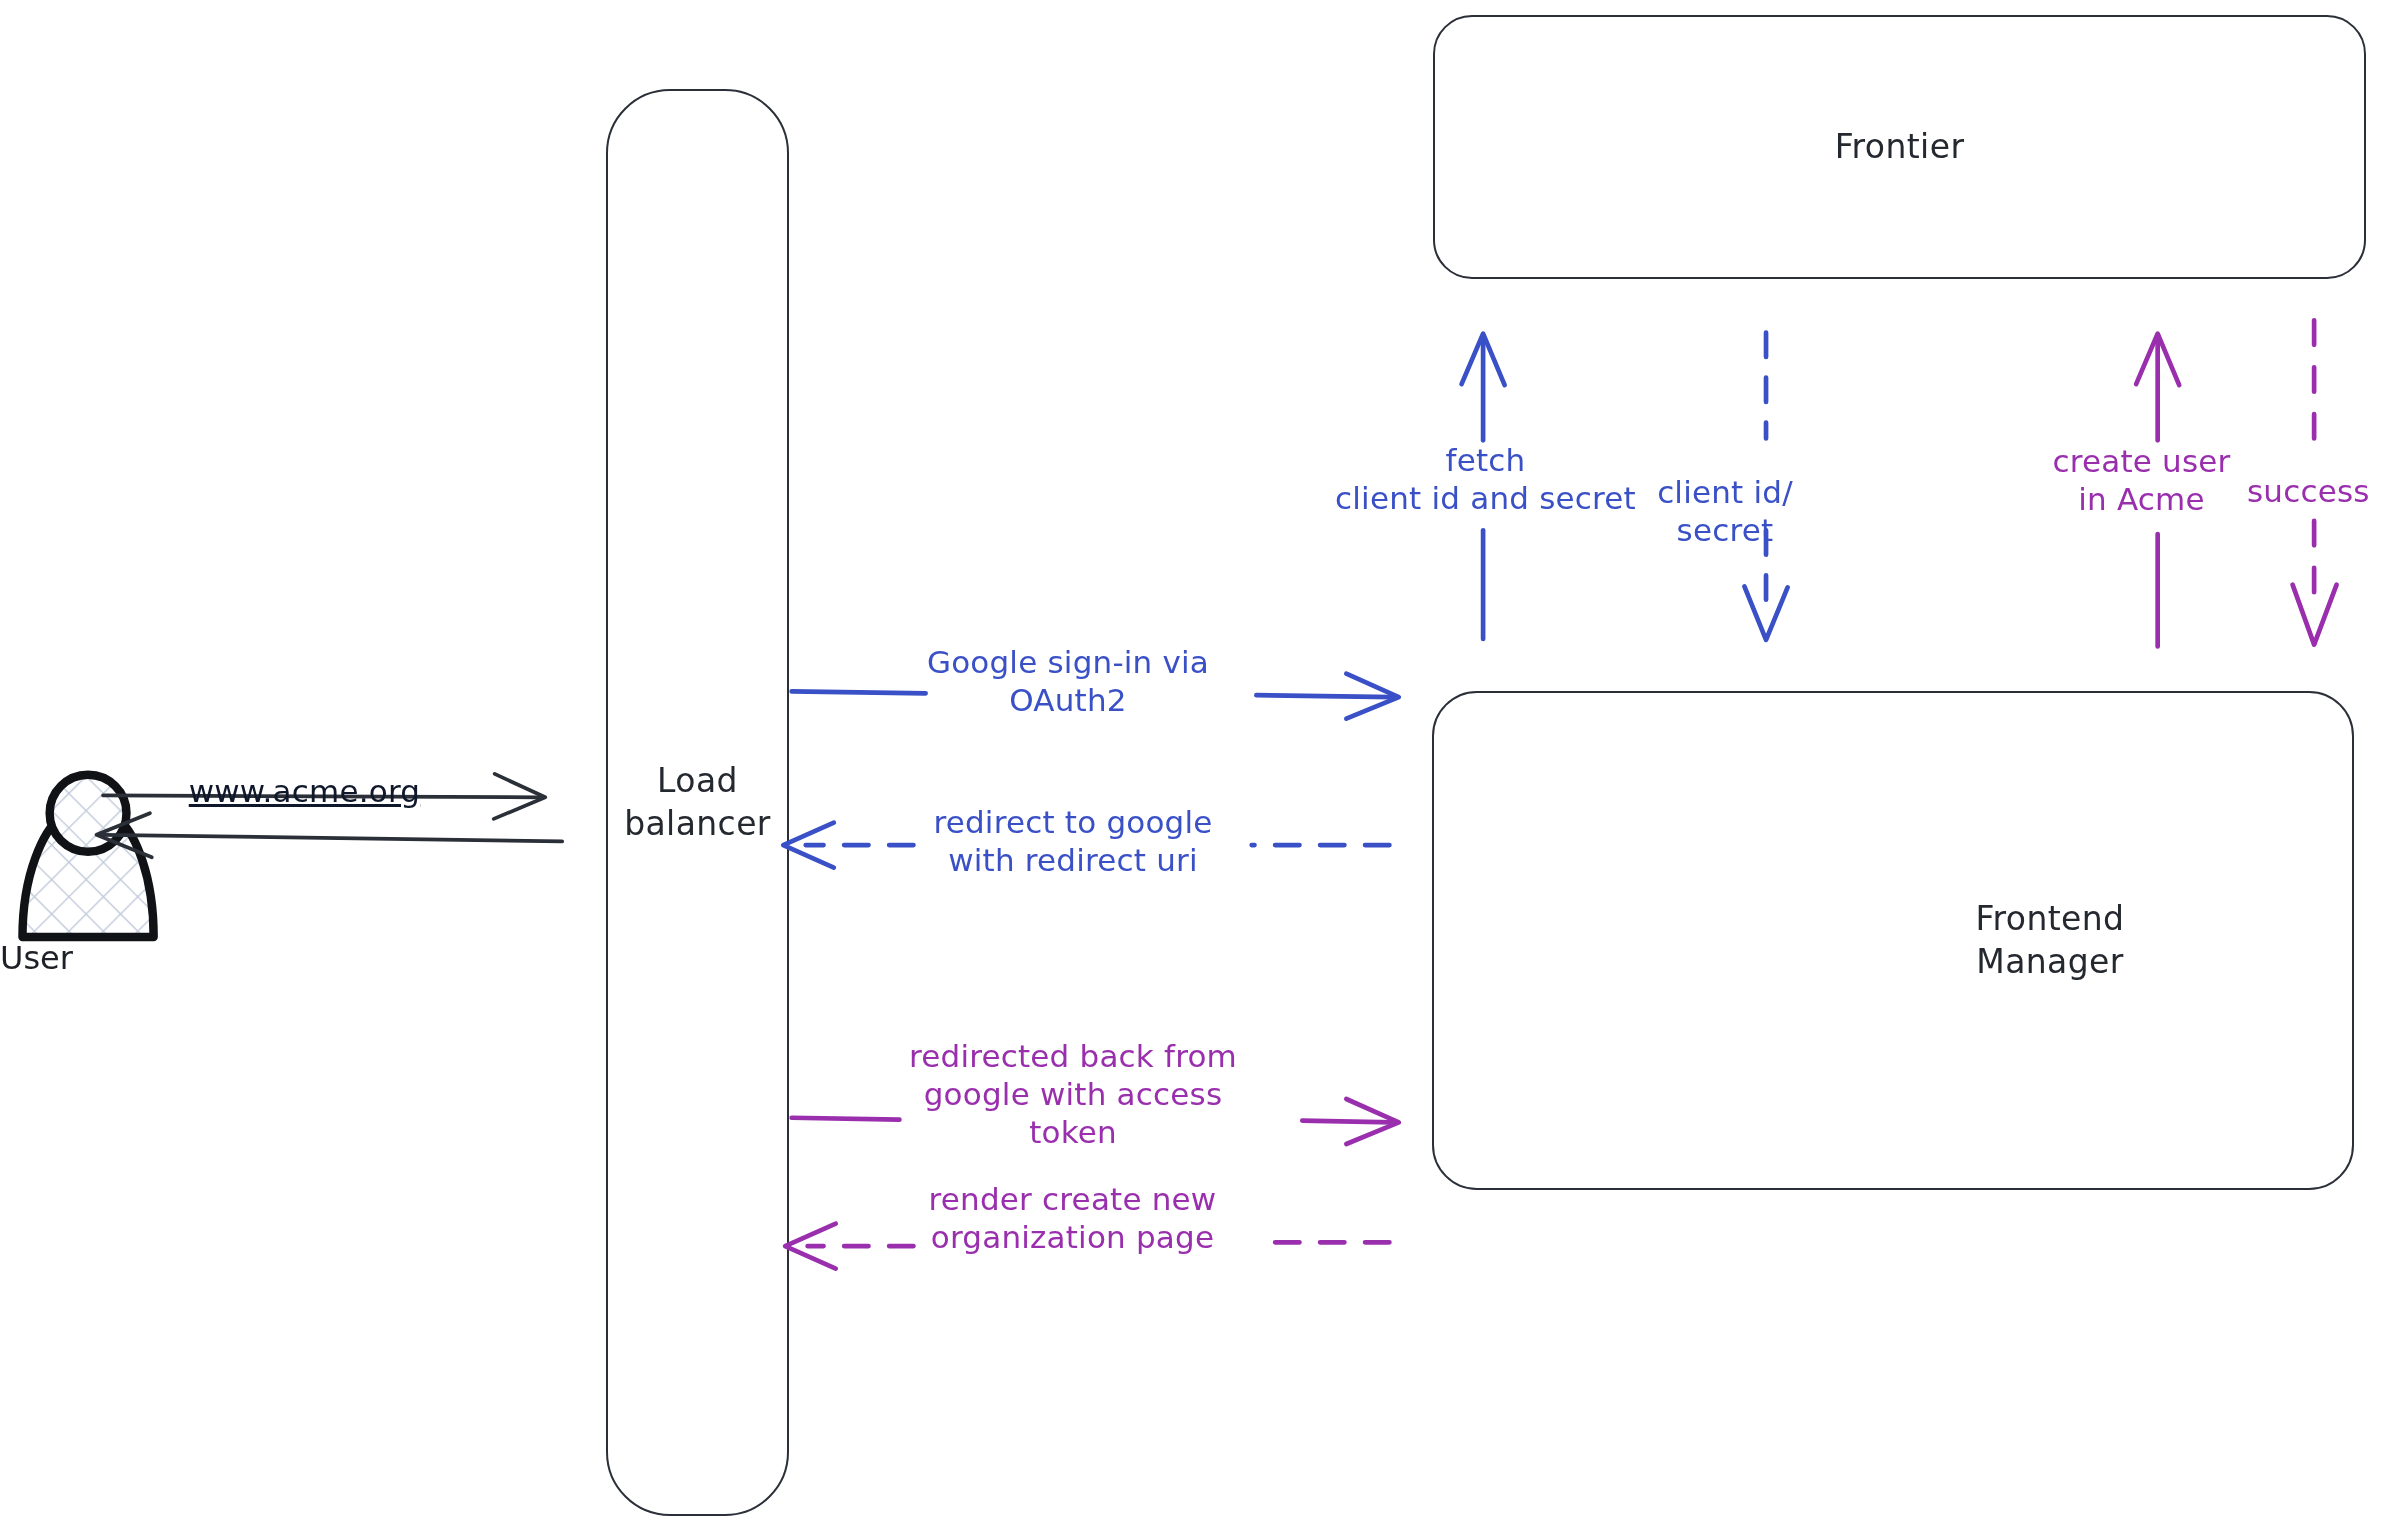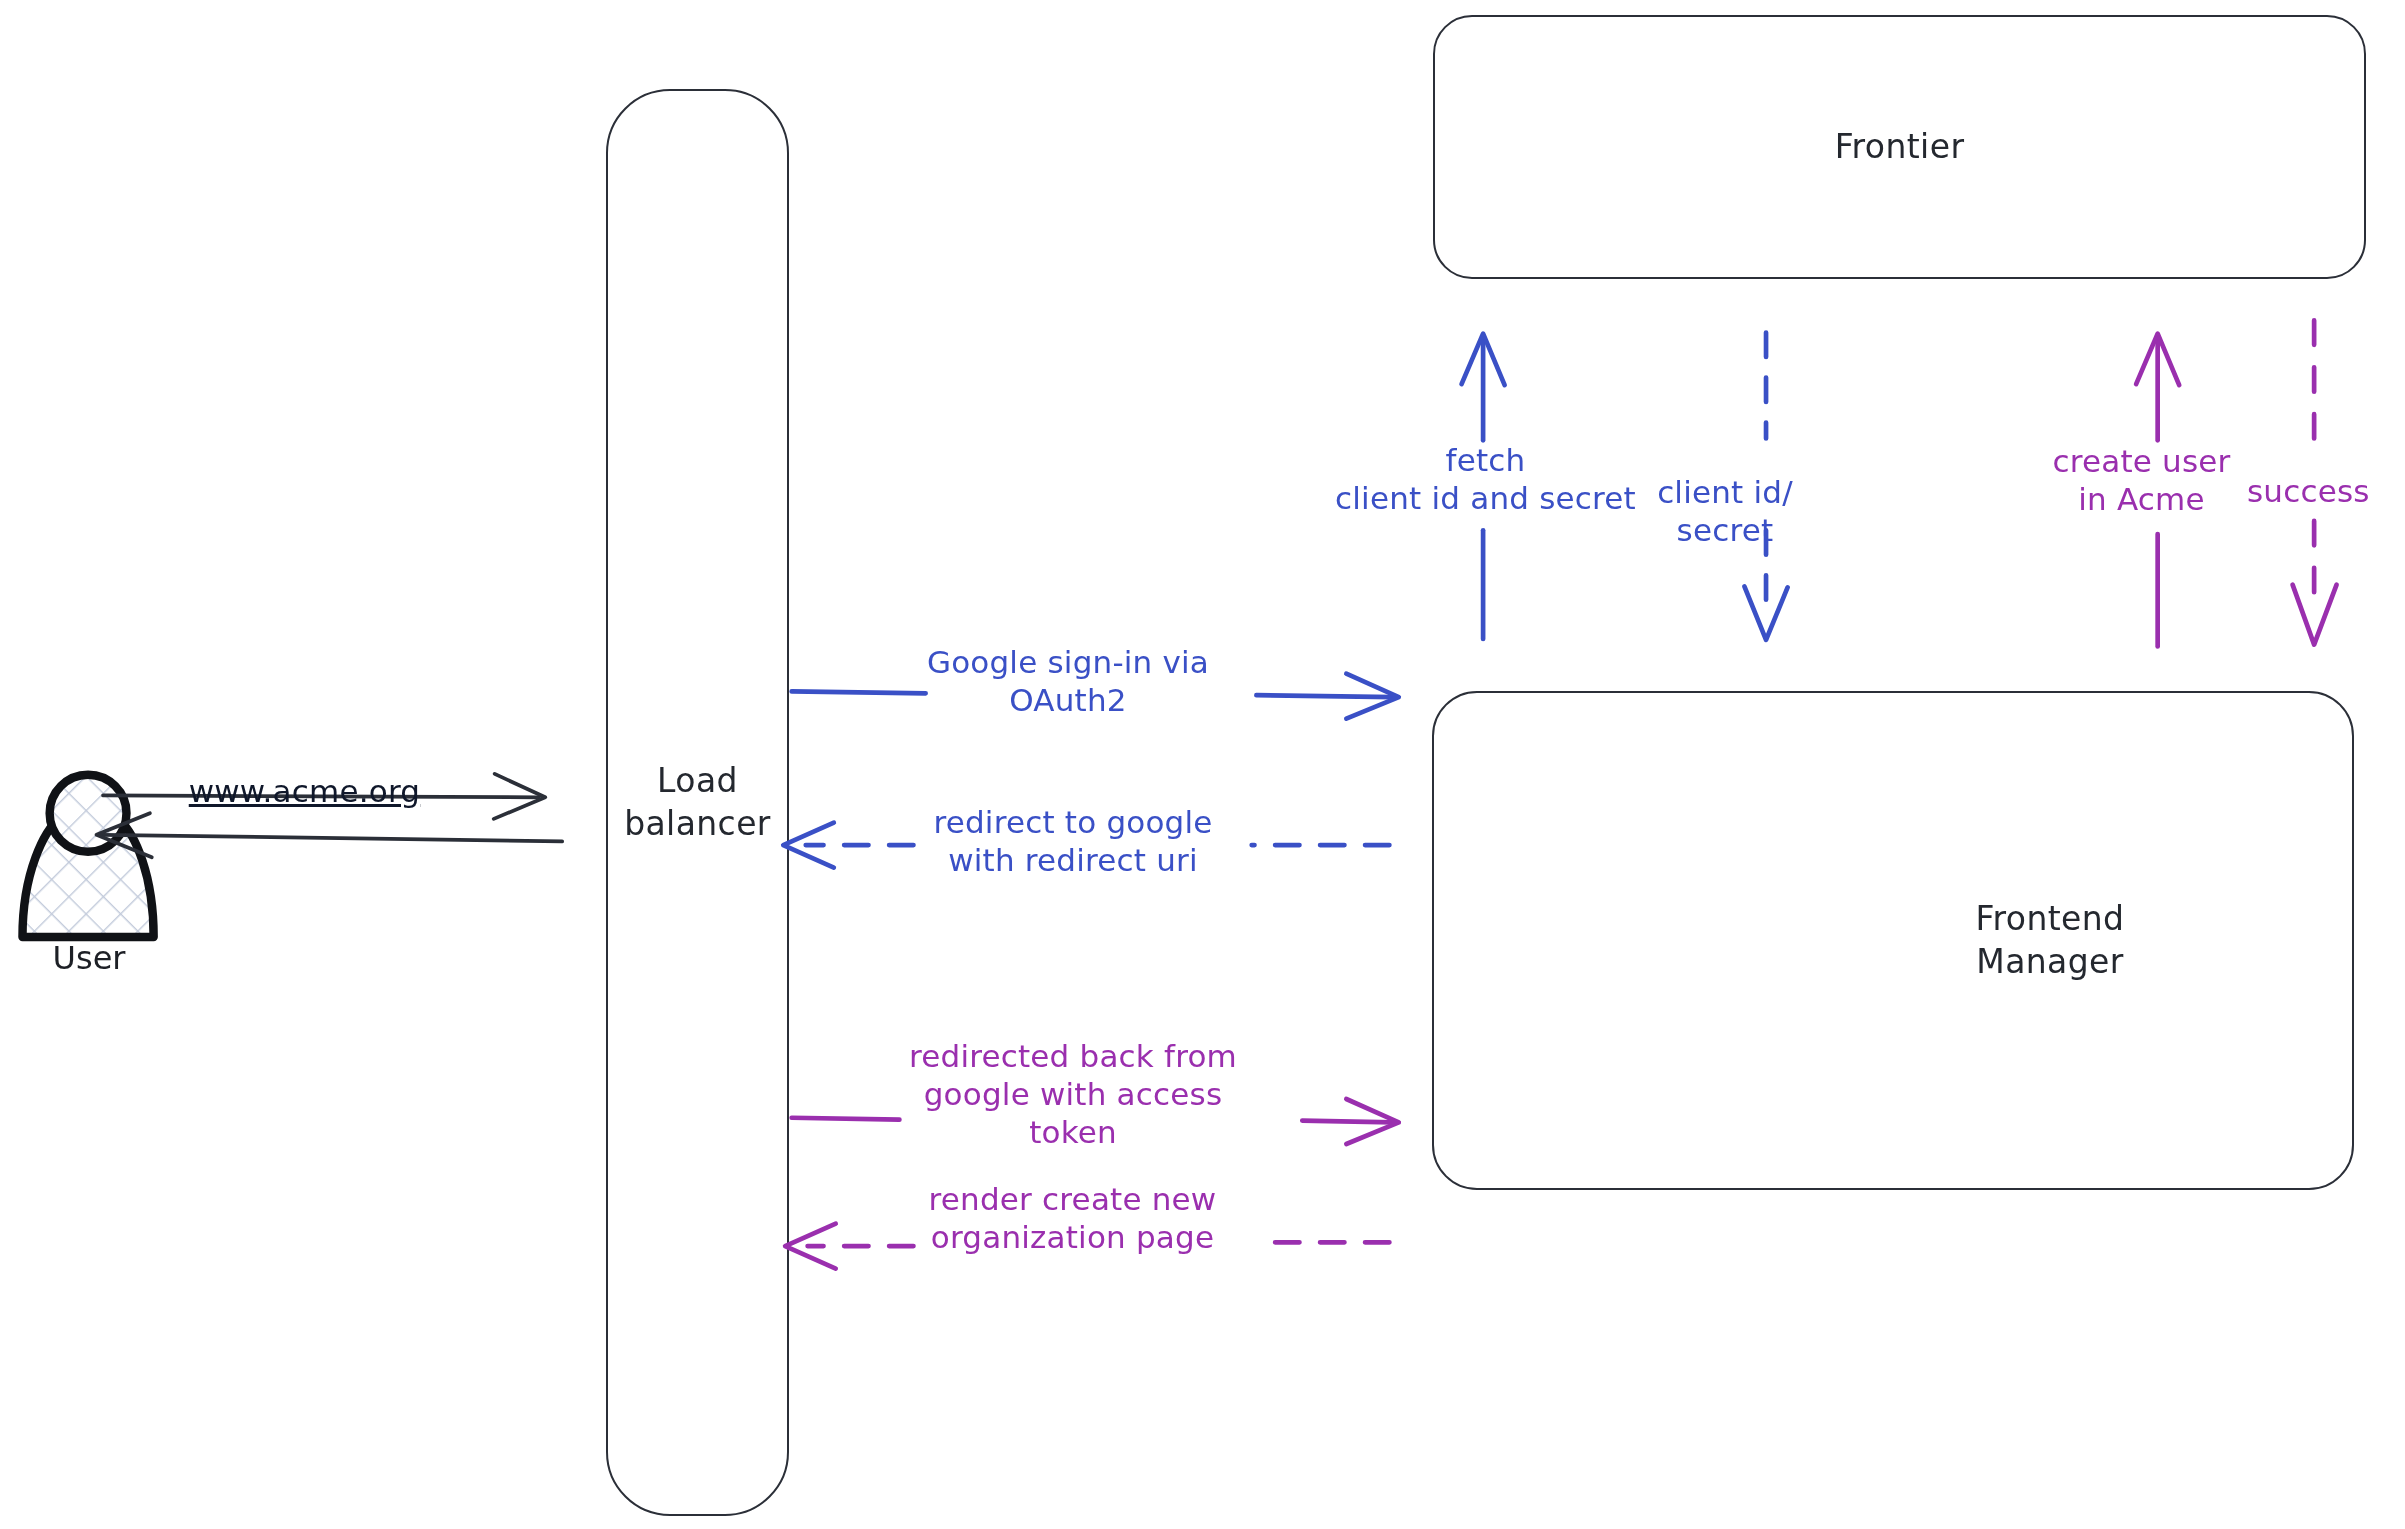--- a/index.html
+++ b/index.html
@@ -53,21 +53,21 @@
     letter-spacing: 0.2px;
   }
   .lbl-blue  { color: #3a50c6; }
   .lbl-purple{ color: #9a2fae; }
   .lbl-dark  { color: #0f172a; text-decoration: underline; }
   .actor-label {
     position: absolute;
     color: #1d2026;
     font-family: "DejaVu Sans", sans-serif;
     font-size: 32px;
-    text-align: center;
+    text-align: left;
   }
 </style>
 </head>
 <body>
 
 <div id="canvas">
 
   <div class="node-box" style="left:570px; top:89px; width:183px; height:1427px; border-radius:64px;margin-left:36px;">
     <span class="node-label">Load
 balancer</span>

